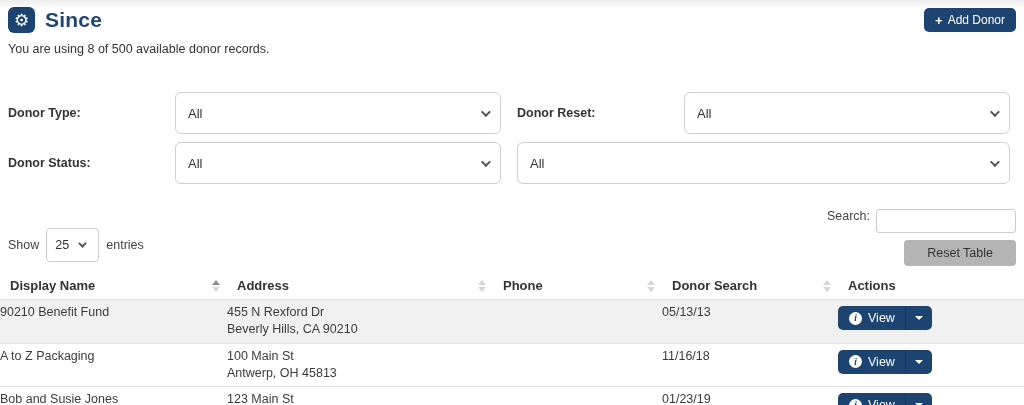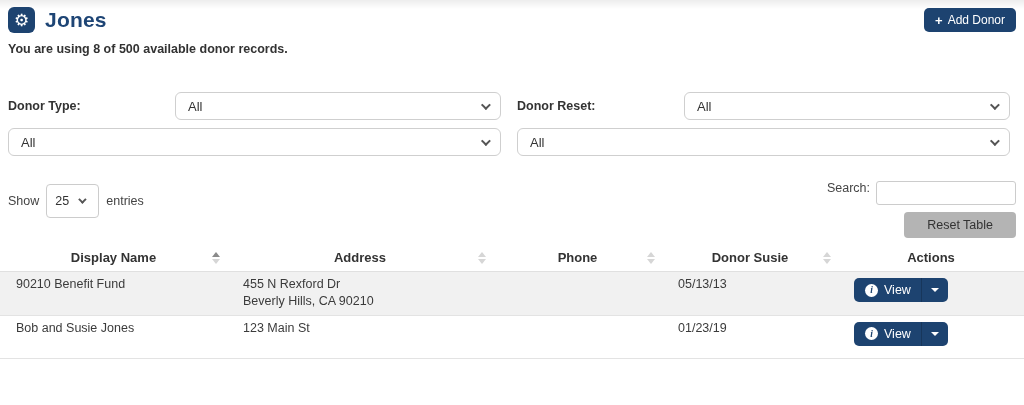--- a/index.html
+++ b/index.html
@@ -29,45 +29,45 @@
   .page-title { color: #1e4575; font-size: 21px; font-weight: bold; letter-spacing: 0.2px; }
   .btn-navy {
     background: #1d4370; color: #fff; border: none; border-radius: 5px;
     font-family: "Liberation Sans", sans-serif;
     font-size: 12px; padding: 5px 11px; cursor: pointer;
     display: inline-flex; align-items: center; gap: 5px;
   }
   .btn-navy .plus { font-weight: bold; font-size: 13px; line-height: 1; }
 
   
-  .usage { font-size: 12.5px; color: #333; padding: 8px 8px 0 8px; font-weight: bold; }
+  .usage { font-size: 12.5px; color: #333; padding: 8px 8px 0 8px; }
 
   
   .filters {
     display: grid; grid-template-columns: 1fr 1fr; column-gap: 16px; row-gap: 8px;
     padding: 0 14px 0 8px; margin-top: 36px;
   }
   .filter-row { display: flex; align-items: center; }
   .filter-label { width: 167px; flex: 0 0 167px; font-size: 12.5px; font-weight: bold; color: #333; }
   .select {
-    flex: 1; height: 28px; border: 1px solid #cfcfcf; border-radius: 6px;
+    flex: 1; height: 42px; border: 1px solid #cfcfcf; border-radius: 6px;
     background: #fff; display: flex; align-items: center; justify-content: space-between;
     padding: 0 12px; font-size: 13px; color: #333; cursor: pointer;
   }
   .chevron {
     width: 7px; height: 7px; border-right: 2px solid #555; border-bottom: 2px solid #555;
     transform: rotate(45deg) translateY(-2px); flex: 0 0 auto;
   }
 
   
   .controls {
     display: flex; justify-content: space-between; align-items: flex-start;
     padding: 0 8px; margin-top: 25px;
   }
-  .show-entries { display: flex; align-items: center; gap: 7px; font-size: 12.5px; color: #444; margin-top: 3px; }
+  .show-entries { display: flex; align-items: center; gap: 7px; font-size: 12.5px; color: #444; margin-top: 19px; }
   .mini-select {
     height: 30px; min-width: 53px; border: 1px solid #ccc; border-radius: 4px;
     background: #fff; display: inline-flex; align-items: center; gap: 9px;
     padding: 16px 8px; font-size: 12.5px; color: #333; cursor: pointer;
   }
   .mini-select .chevron { border-color: #555; width: 6px; height: 6px; }
   .controls-right { display: flex; flex-direction: column; align-items: flex-end; gap: 7px; }
   .search-row { display: flex; align-items: flex-start; gap: 6px; margin-left: 44px; }
   .search-label { font-size: 12.5px; color: #444; }
   .search-input {
@@ -85,32 +85,32 @@
   .caret-down {
     width: 0; height: 0; border-left: 4px solid transparent; border-right: 4px solid transparent;
     border-top: 4px solid #333; display: inline-block;
   }
 
   
   table.donors { width: 100%; border-collapse: collapse; table-layout: fixed; margin-top: 7px; }
   col.c1 { width: 227px; } col.c2 { width: 266px; } col.c3 { width: 169px; }
   col.c4 { width: 176px; } col.c5 { width: 186px; }
   th {
-    text-align: center; font-size: 13px; font-weight: bold; color: #333;
+    text-align: left; font-size: 13px; font-weight: bold; color: #333;
     padding: 5px 10px 6px 10px; position: relative; border-bottom: 1px solid #e0e0e0;
   }
   .sort-icons {
     position: absolute; right: 7px; top: 50%; transform: translateY(-50%);
     display: flex; flex-direction: column; gap: 2px; cursor: pointer;
   }
   .tri-up { width: 0; height: 0; border-left: 4px solid transparent; border-right: 4px solid transparent; border-bottom: 5px solid #d6d6d6; }
   .tri-down { width: 0; height: 0; border-left: 4px solid transparent; border-right: 4px solid transparent; border-top: 5px solid #d6d6d6; }
   .sort-active .tri-up { border-bottom-color: #8a8a8a; }
   td {
-    font-size: 12.5px; color: #3b3b3b; padding: 4px 16px; vertical-align: top;
+    font-size: 12.5px; color: #3b3b3b; padding: 4px 0; vertical-align: top;
     line-height: 1.38; border-top: 1px solid #e3e3e3; height: 43px;
   }
   tr.stripe td { background: #f1f1f1; }
   tr:last-child td { border-bottom: 1px solid #e3e3e3; }
 
   
   .view-btn {
     background: #1d4370; color: #fff; border-radius: 5px;
     display: inline-flex; align-items: stretch; overflow: hidden; cursor: pointer;
     margin-top: 2px;
@@ -133,21 +133,21 @@
   .view-caret .caret-down { border-top-color: #fff; }
 </style>
 </head>
 <body>
 
 <div class="page">
 
   <div class="header">
     <div class="header-left">
       <div class="app-badge">⚙</div>
-      <div class="page-title">Jones</div>
+      <div class="page-title">Since</div>
     </div>
     <button class="btn-navy">
       <span class="plus">+</span>
       <span>Add Donor</span>
     </button>
   </div>
 
   <div class="usage">You are using 8 of 500 available donor records.</div>
 
   <div class="filters">
@@ -159,20 +159,21 @@
       </div>
     </div>
     <div class="filter-row">
       <label class="filter-label">Donor Reset:</label>
       <div class="select">
         <span>All</span>
         <span class="chevron"></span>
       </div>
     </div>
     <div class="filter-row">
+      <label class="filter-label">Donor Status:</label>
       <div class="select">
         <span>All</span>
         <span class="chevron"></span>
       </div>
     </div>
     <div class="filter-row">
       <div class="select">
         <span>All</span>
         <span class="chevron"></span>
       </div>
@@ -226,21 +227,21 @@
             </span>
         </th>
         <th>
           <span>Phone</span>
           <span class="sort-icons">
               <span class="tri-up"></span>
               <span class="tri-down"></span>
             </span>
         </th>
         <th>
-          <span>Donor Susie</span>
+          <span>Donor Search</span>
           <span class="sort-icons">
               <span class="tri-up"></span>
               <span class="tri-down"></span>
             </span>
         </th>
         <th>
           <span>Actions</span>
         </th>
       </tr>
     </thead>
@@ -259,35 +260,55 @@
               <span class="info-icon">i</span>
               <span>View</span>
             </button>
             <button class="view-caret">
               <span class="caret-down"></span>
             </button>
           </span>
         </td>
       </tr>
       <tr>
-        <td>Bob and Susie Jones</td>
-        <td>
-          <div>123 Main St</div>
-
+        <td>A to Z Packaging</td>
+        <td>
+          <div>100 Main St</div>
+          <div>Antwerp, OH 45813</div>
         </td>
         <td></td>
-        <td>01/23/19</td>
+        <td>11/16/18</td>
         <td>
           <span class="view-btn">
             <button class="view-main">
               <span class="info-icon">i</span>
               <span>View</span>
             </button>
             <button class="view-caret">
               <span class="caret-down"></span>
             </button>
           </span>
         </td>
       </tr>
+      <tr>
+        <td>Bob and Susie Jones</td>
+        <td>
+          <div>123 Main St</div>
+
+        </td>
+        <td></td>
+        <td>01/23/19</td>
+        <td>
+          <span class="view-btn">
+            <button class="view-main">
+              <span class="info-icon">i</span>
+              <span>View</span>
+            </button>
+            <button class="view-caret">
+              <span class="caret-down"></span>
+            </button>
+          </span>
+        </td>
+      </tr>
     </tbody>
   </table>
 
 </div>
 
 </body></html>

